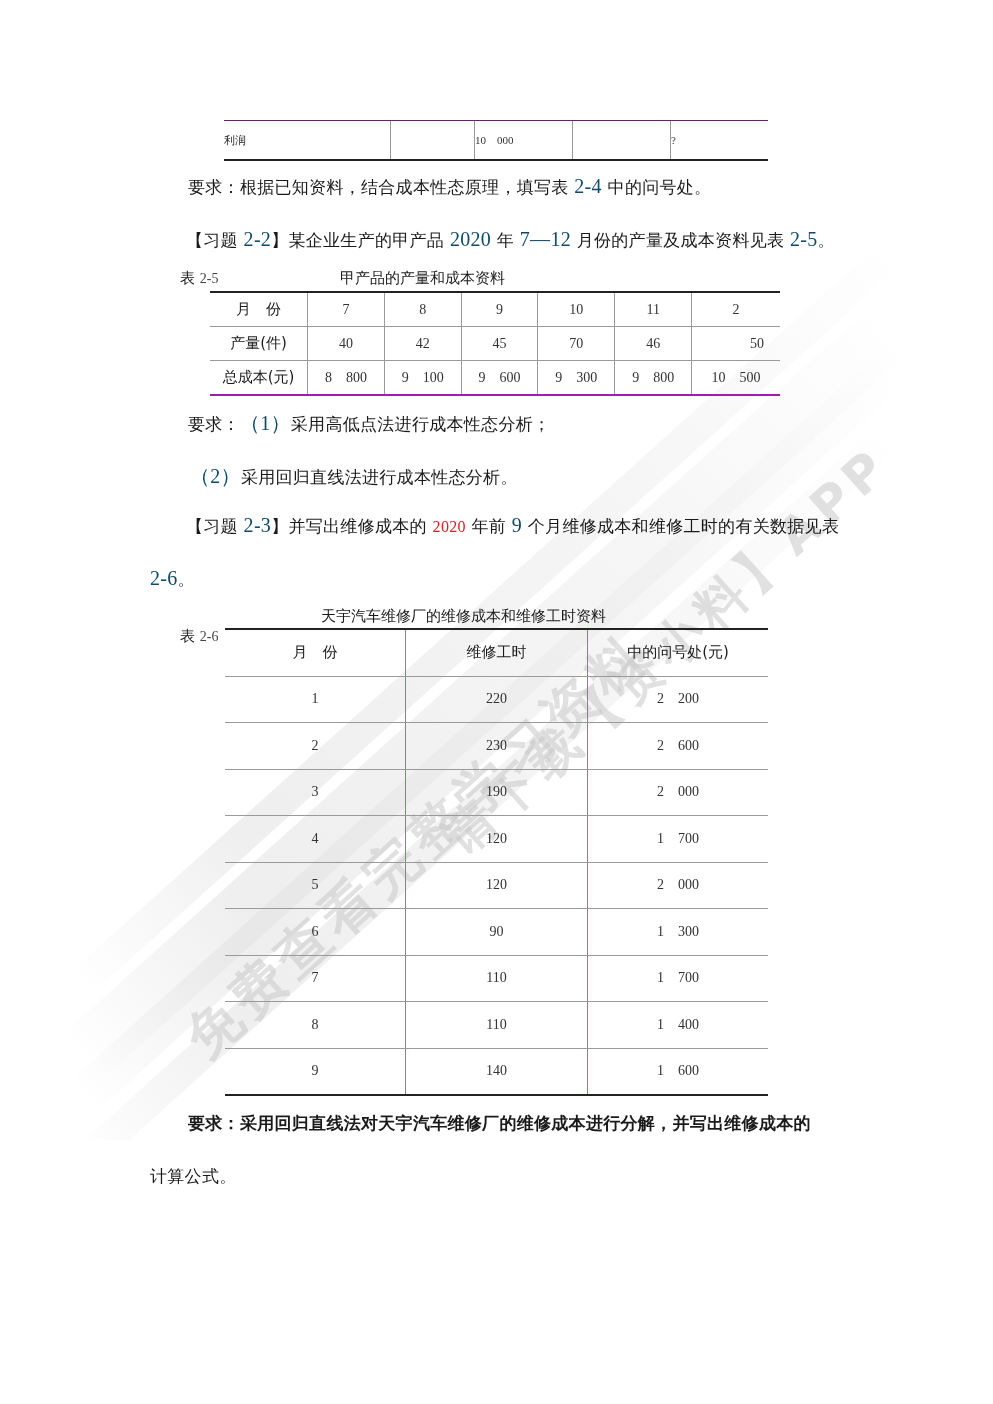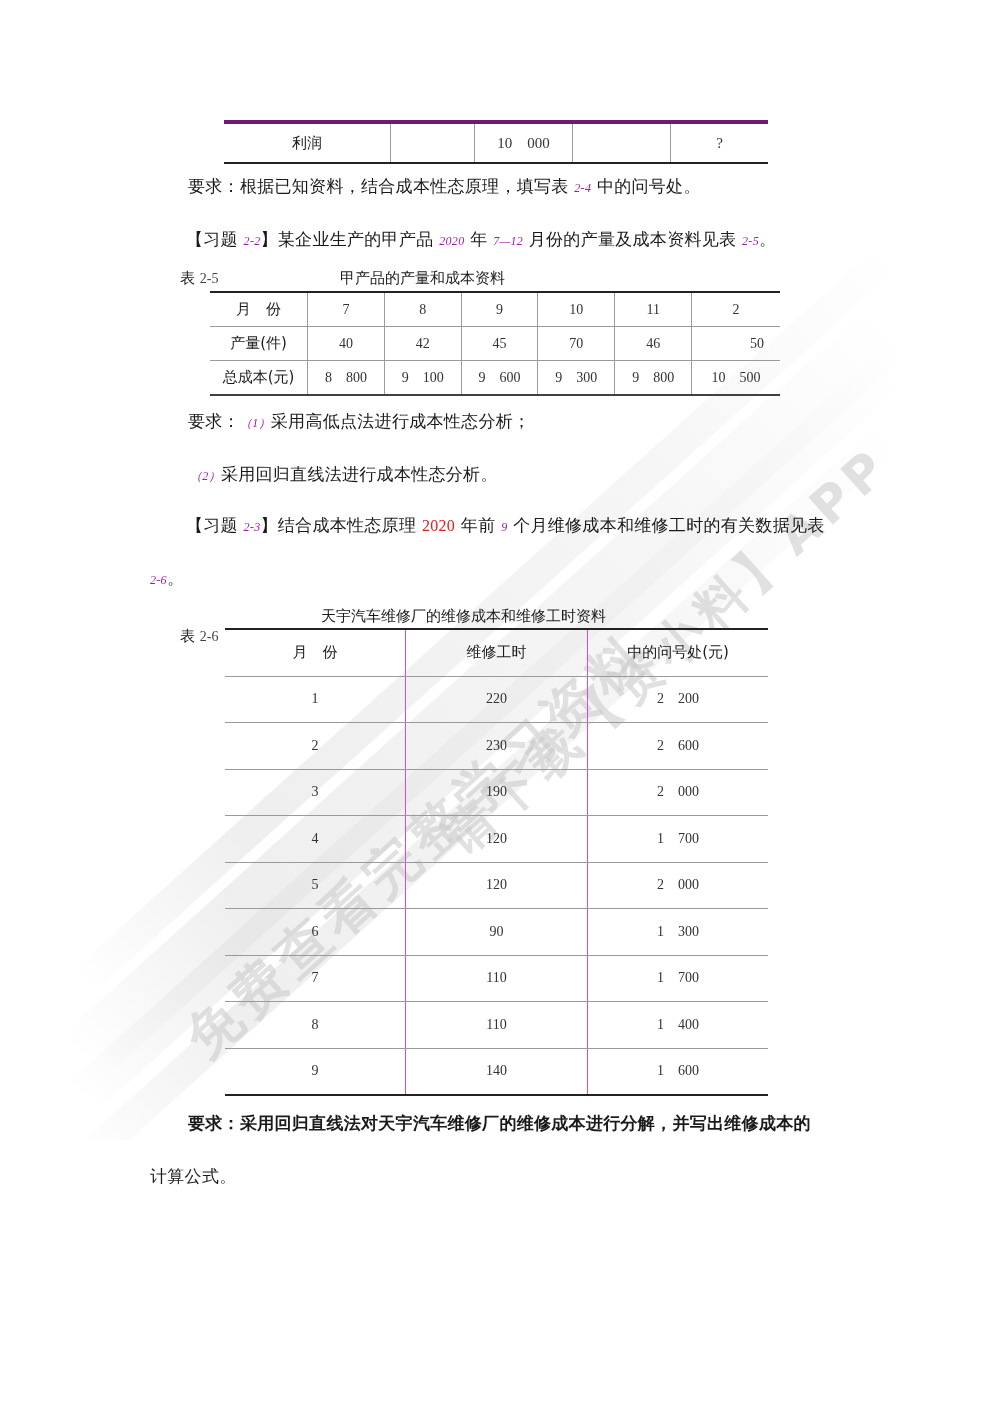--- a/index.html
+++ b/index.html
@@ -3,53 +3,53 @@
 <meta charset="utf-8">
 <style>
   html, body { margin: 0; padding: 0; background: #ffffff; }
   body {
     width: 993px; height: 1404px; position: relative; overflow: hidden;
     font-family: "DejaVu Sans", "Liberation Sans", sans-serif;
     color: #1a1a1a;
   }
   .serif { font-family: "Liberation Serif", "DejaVu Serif", serif; }
   .para { position: absolute; font-size: 17px; white-space: nowrap; letter-spacing: 0.3px; }
-  .para .num { font-family: "Liberation Serif", "DejaVu Serif", serif; font-size: 12px; color: #a21caf; font-style: italic; }
+  .para .num { font-family: "Liberation Serif", "DejaVu Serif", serif; font-size: 20px; color: #0c4a6e; }
   .para .red { font-family: "Liberation Serif", "DejaVu Serif", serif; font-size: 16px; color: #e0201f; }
 
   
   .watermark {
     position: absolute; left: 60px; top: 240px; width: 900px; height: 900px;
     pointer-events: none; overflow: hidden;
   }
   .wm-stripe {
     position: absolute; height: 60px; width: 1100px; left: -120px;
     background: linear-gradient(90deg, rgba(230,230,230,0) 0%, rgba(225,225,225,0.55) 20%, rgba(235,235,235,0.45) 70%, rgba(235,235,235,0) 100%);
     transform: rotate(-42deg); transform-origin: center;
   }
   .wm-text {
     position: absolute; font-size: 54px; font-weight: bold; color: rgba(200,200,200,0.55);
     transform: rotate(-42deg); transform-origin: left top; white-space: nowrap; letter-spacing: 6px;
   }
 
   
   .t-top { position: absolute; left: 224px; top: 120px; width: 544px; border-collapse: collapse; }
-  .t-top td { height: 38px; font-size: 15px; text-align: center; border-left: 1px solid #9a9a9a; border-top: 4px solid #701a75; border-bottom: 2px solid #222; padding: 0; }
+  .t-top td { height: 38px; font-size: 11px; border-left: 1px solid #9a9a9a; border-top: 1px solid #701a75; border-bottom: 2px solid #222; padding: 0; }
   .t-top td:first-child { border-left: none; }
 
   
   .caption { position: absolute; font-size: 15px; white-space: nowrap; }
   .caption .num { font-family: "Liberation Serif", "DejaVu Serif", serif; font-size: 14px; color: #444; }
 
   
   .t25 { position: absolute; left: 210px; top: 291px; width: 570px; border-collapse: collapse; }
   .t25 td { height: 33px; font-size: 14px; text-align: center; border-left: 1px solid #9a9a9a; border-bottom: 1px solid #9a9a9a; padding: 0; color: #333; }
   .t25 td.rh { font-size: 15px; color: #1a1a1a; width: 97px; border-left: none; }
   .t25 tr:first-child td { border-top: 2px solid #222; }
-  .t25 tr:last-child td { border-bottom: 2px solid #404040; }
+  .t25 tr:last-child td { border-bottom: 2px solid #a21caf; }
   .t25 td.num { font-family: "Liberation Serif", "DejaVu Serif", serif; }
 
   
   .t26 { position: absolute; left: 225px; top: 628px; width: 543px; border-collapse: collapse; }
   .t26 td { height: 45.5px; text-align: center; border-left: 1px solid #d946ef; border-bottom: 1px solid #9a9a9a; padding: 0; font-size: 14px; color: #333; }
   .t26 td:first-child { border-left: none; }
   .t26 tr.head td { font-size: 15px; color: #1a1a1a; border-top: 2px solid #222; }
   .t26 tr:last-child td { border-bottom: 2px solid #222; }
   .t26 td.num { font-family: "Liberation Serif", "DejaVu Serif", serif; }
 </style>
@@ -123,21 +123,21 @@
   </table>
 
 <div class="para" style="left:188px; top:410px;">
   <span>要求：</span><span class="num">（1）</span><span>采用高低点法进行成本性态分析；</span>
 </div>
 <div class="para" style="left:190px; top:463px;">
   <span class="num">（2）</span><span>采用回归直线法进行成本性态分析。</span>
 </div>
 
 <div class="para" style="left:186px; top:514px;">
-  <span>【习题 </span><span class="num">2-3</span><span>】结合成本性态原理 </span><span class="red">2020</span><span> 年前 </span><span class="num">9</span><span> 个月维修成本和维修工时的有关数据见表</span>
+  <span>【习题 </span><span class="num">2-3</span><span>】并写出维修成本的 </span><span class="red">2020</span><span> 年前 </span><span class="num">9</span><span> 个月维修成本和维修工时的有关数据见表</span>
 </div>
 <div class="para" style="left:150px; top:567px;">
   <span class="num">2-6</span><span>。</span>
 </div>
 
 <div class="caption" style="left:180px; top:607px;margin-top:20px;">
   <span>表 </span><span class="num">2-6</span>
 </div>
 <div class="caption" style="left:279px; top:607px;margin-left:42px;">天宇汽车维修厂的维修成本和维修工时资料</div>
 

